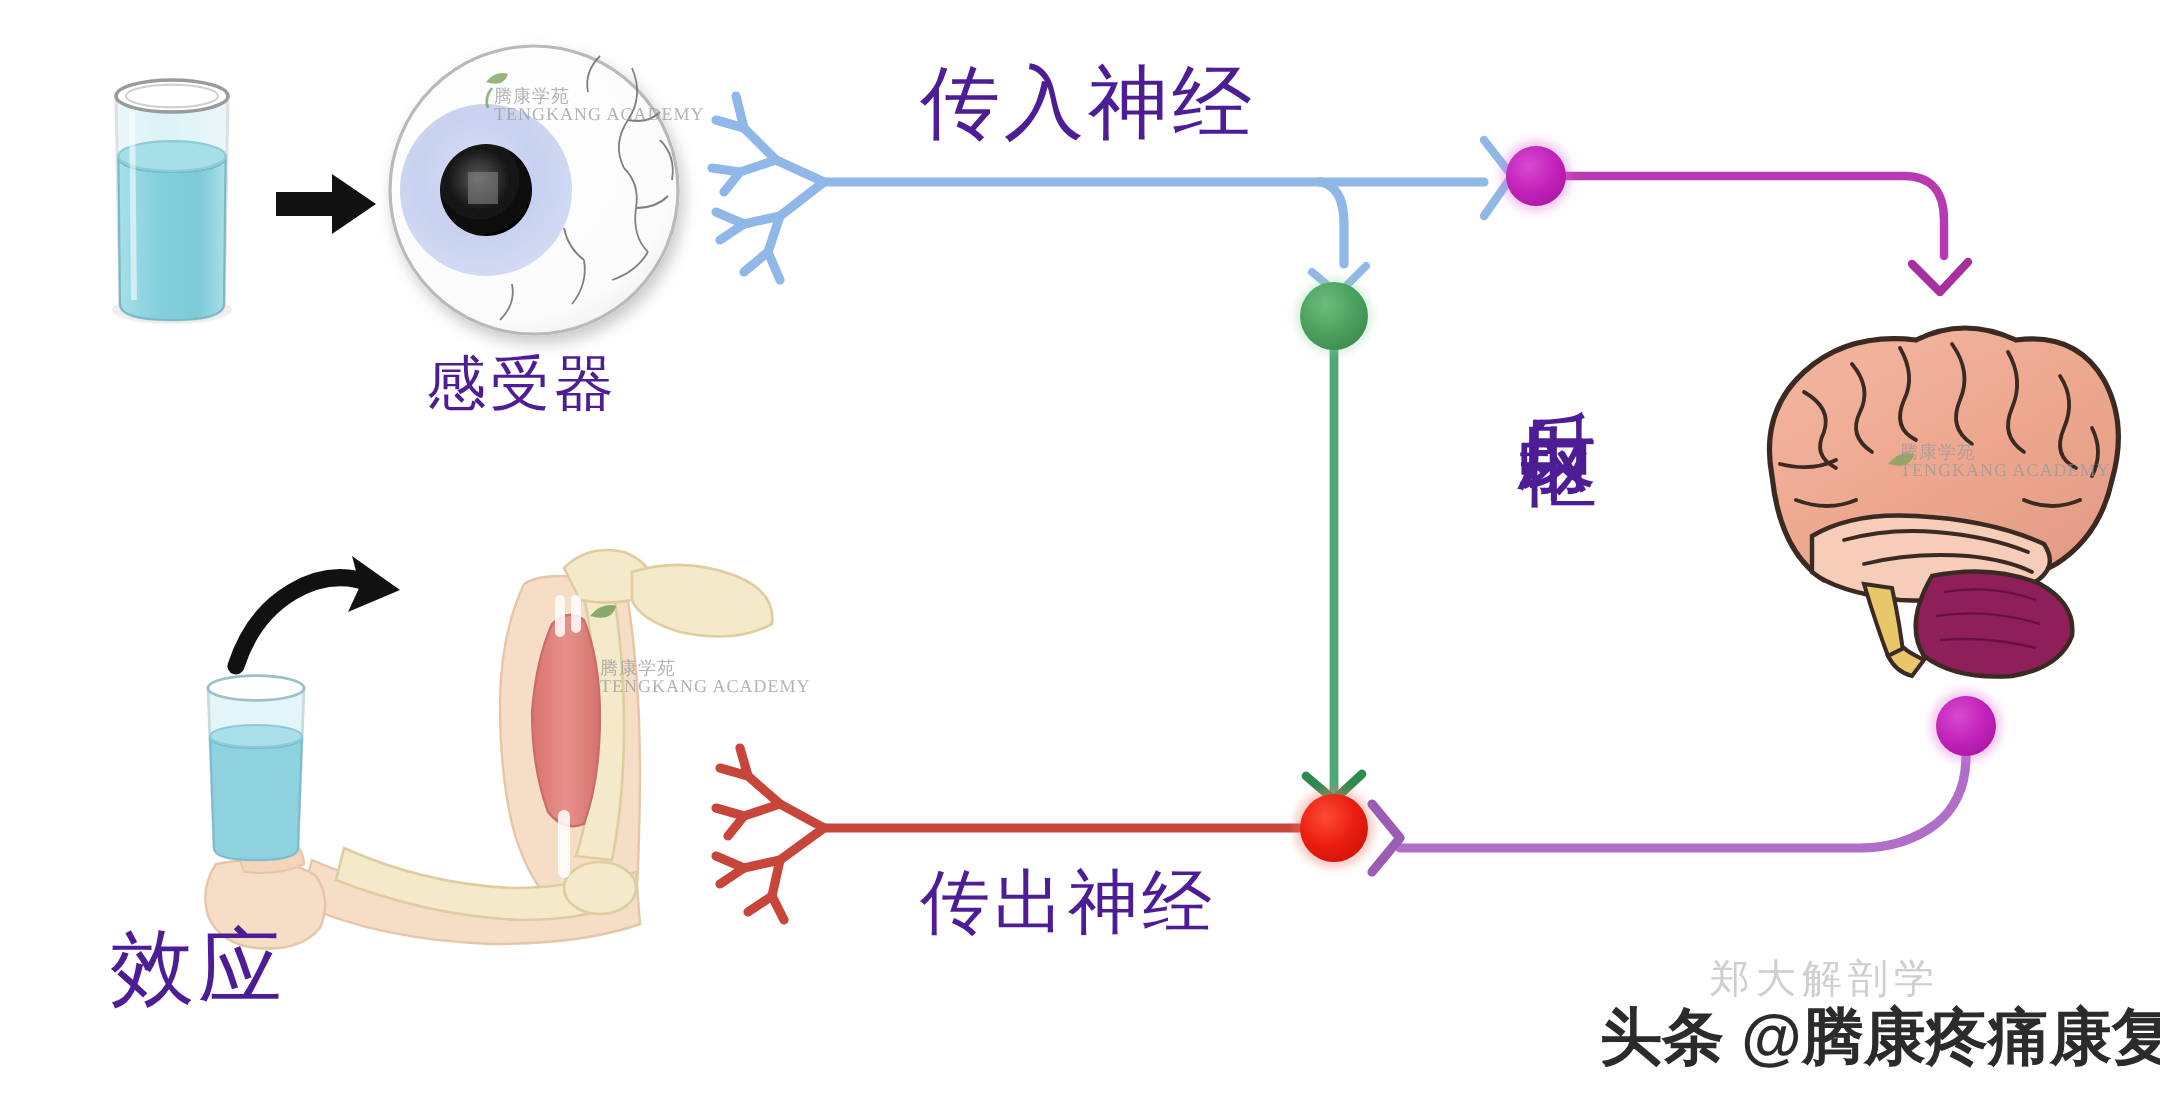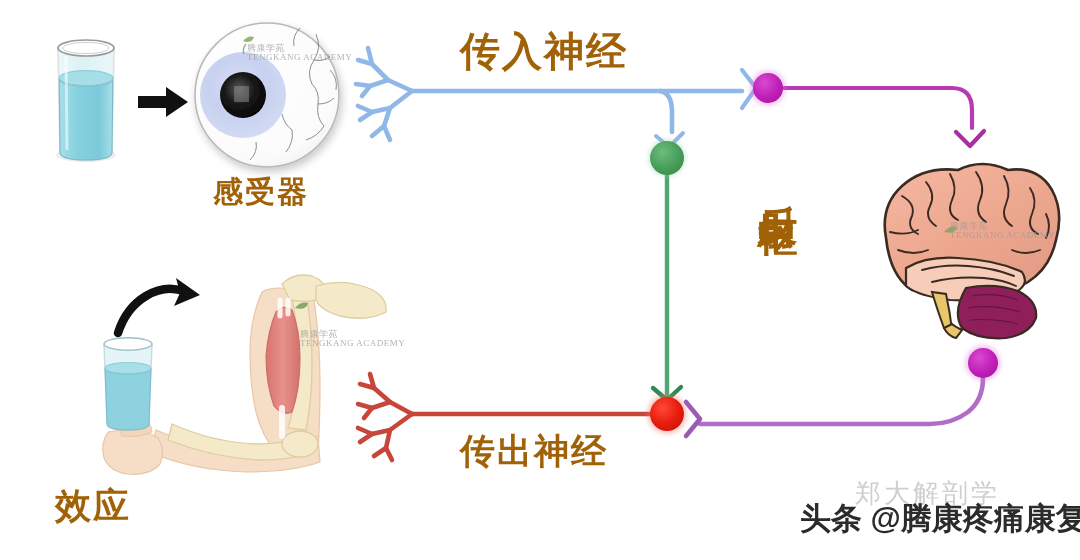--- a/index.html
+++ b/index.html
@@ -19,31 +19,31 @@
   }
   #diagram-svg {
     position: absolute;
     left: 0;
     top: 0;
     width: 1080px;
     height: 560px;
   }
   .label {
     position: absolute;
-    color: #a16207;
-    font-weight: 700;
+    color: #4c1d95;
+    font-weight: 400;
     letter-spacing: 2px;
     white-space: nowrap;
     font-family: "Liberation Sans", "DejaVu Sans", sans-serif;
   }
   .label-stimulus  { left: 44px;  top: 172px; font-size: 40px; }
   .label-receptor  { left: 213px; top: 172px; font-size: 30px; }
   .label-afferent  { left: 460px; top: 24px;  font-size: 40px; }
   .label-efferent  { left: 460px; top: 428px; font-size: 35px; }
-  .label-effector  { left: 55px;  top: 482px; font-size: 36px; }
+  .label-effector  { left: 55px;  top: 456px; font-size: 42px; }
   .label-center {
     left: 758px;
     top: 172px;
     font-size: 40px;
     writing-mode: vertical-rl;
     text-orientation: upright;
     letter-spacing: 4px;
     line-height: 1;
   }
   .watermark-head {
@@ -54,21 +54,21 @@
     font-weight: 700;
     color: #2b2b2b;
     white-space: nowrap;
     letter-spacing: 0px;
     font-family: "Liberation Sans", "DejaVu Sans", sans-serif;
   }
   .watermark-faint {
     position: absolute;
     left: 855px;
     top: 476px;
-    font-size: 26px;
+    font-size: 20px;
     color: #cfcfcf;
     white-space: nowrap;
     letter-spacing: 3px;
     font-family: "Liberation Sans", "DejaVu Sans", sans-serif;
   }
   .watermark-small {
     position: absolute;
     font-size: 9px;
     color: #9a9a9a;
     white-space: nowrap;

